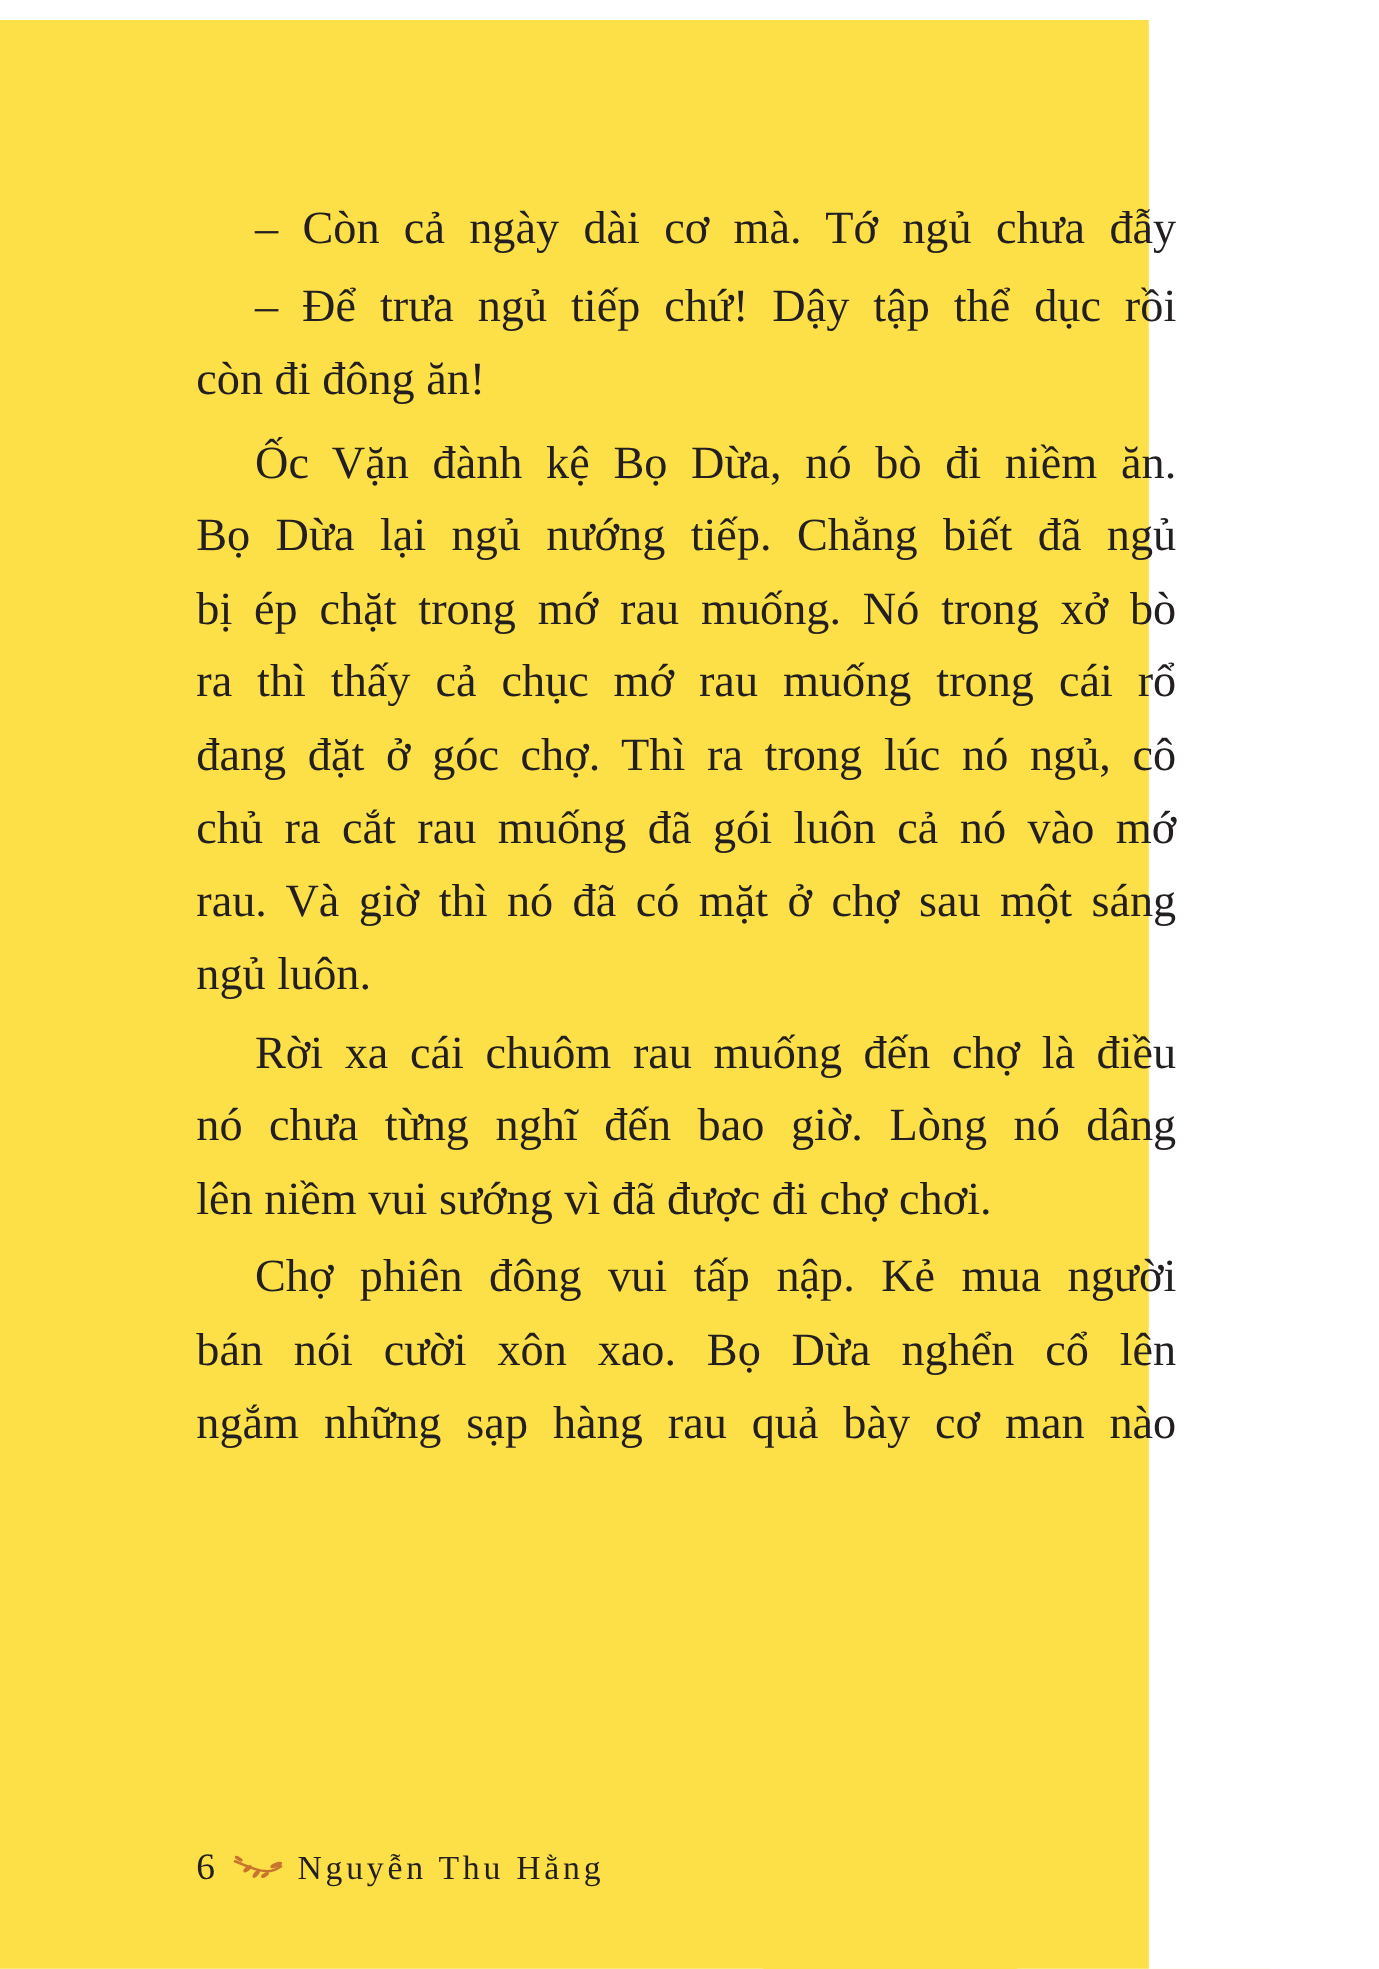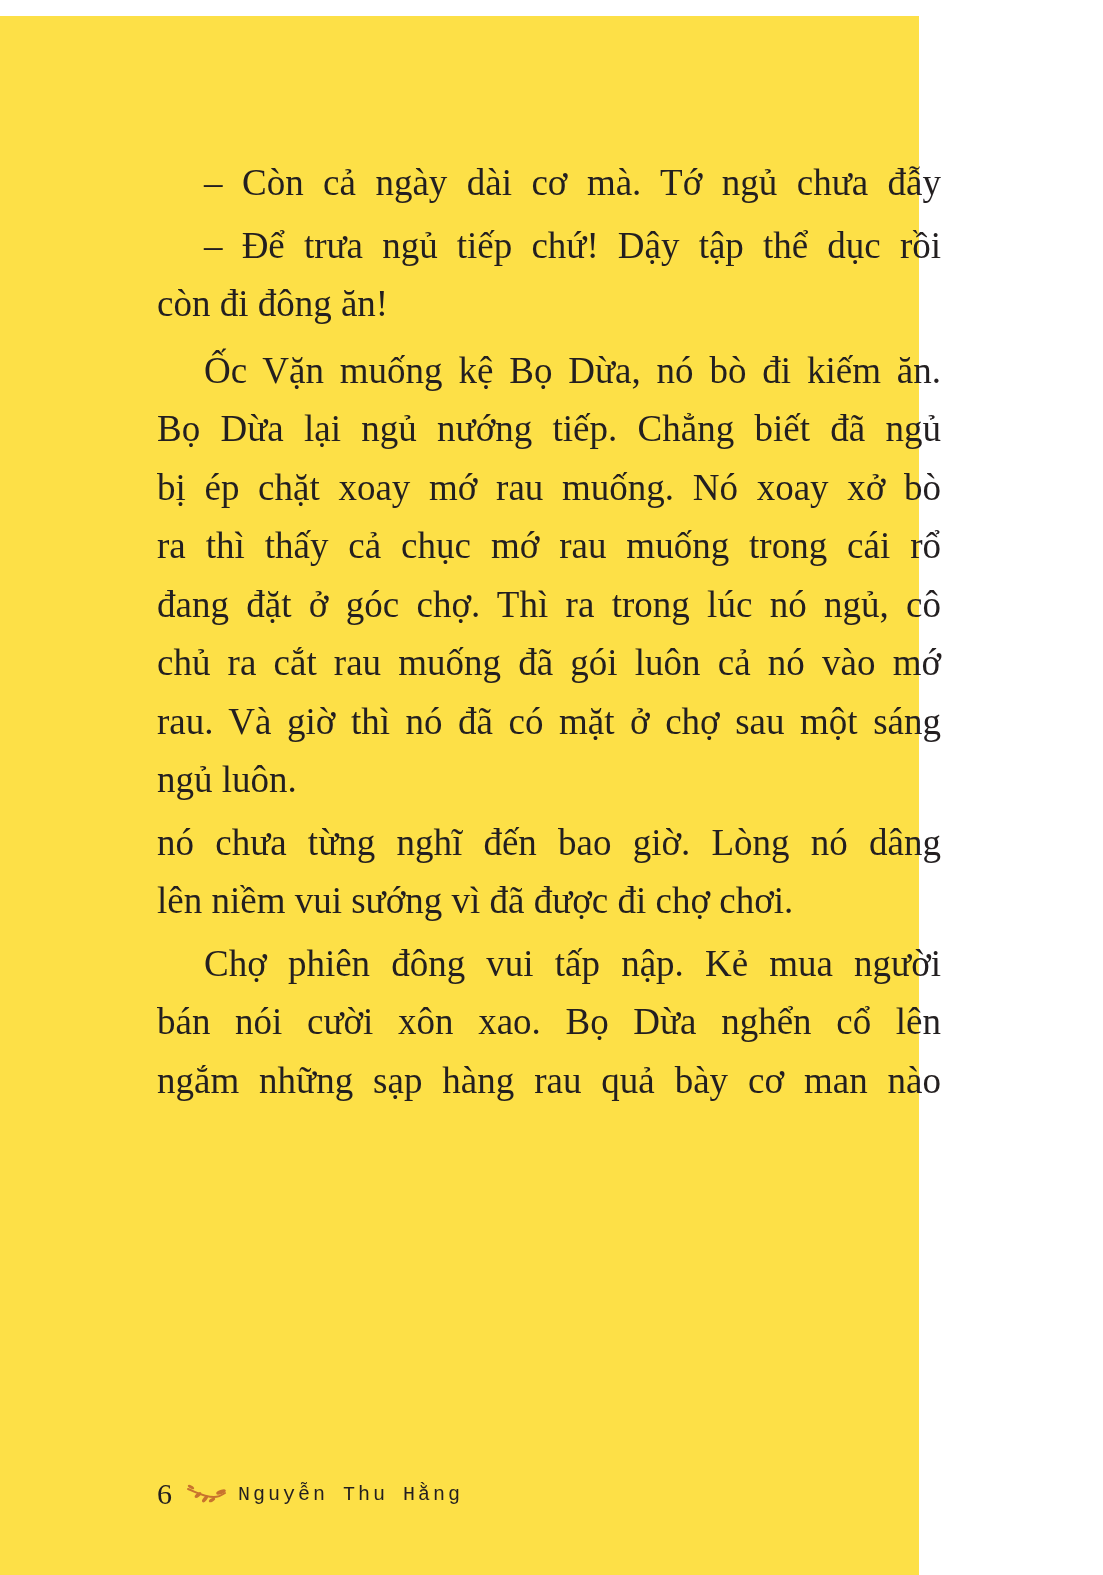--- a/index.html
+++ b/index.html
@@ -53,23 +53,22 @@
       font-size: 30px;
       margin-right: 14px;
     }
     .ornament {
       width: 40px;
       height: 22px;
       margin-right: 12px;
       display: inline-block;
     }
     .author {
-      font-size: 20px;
+      font-size: 27px;
       letter-spacing: 3px;
-      font-family: Liberation Mono, monospace;
     }
   </style>
 </head>
 <body>
 
 <div class="page">
   <div class="text-block">
 
     <div class="para-wrap">
       <span class="line first">– Còn cả ngày dài cơ mà. Tớ ngủ chưa đẫy</span>
@@ -78,32 +77,33 @@
 
     <div class="para-wrap">
       <span class="line first">– Để trưa ngủ tiếp chứ! Dậy tập thể dục rồi</span>
       <span class="line last">còn đi đông ăn!</span>
     </div>
     <div class="gap"></div>
 
     <div class="gap"></div>
 
     <div class="para-wrap">
-      <span class="line first">Ốc Vặn muống kệ Bọ Dừa, nó bò đi kiếm ăn.</span>
+      <span class="line first">Ốc Vặn đành kệ Bọ Dừa, nó bò đi niềm ăn.</span>
       <span class="line">Bọ Dừa lại ngủ nướng tiếp. Chẳng biết đã ngủ</span>
-      <span class="line">bị ép chặt xoay mớ rau muống. Nó xoay xở bò</span>
+      <span class="line">bị ép chặt trong mớ rau muống. Nó trong xở bò</span>
       <span class="line">ra thì thấy cả chục mớ rau muống trong cái rổ</span>
       <span class="line">đang đặt ở góc chợ. Thì ra trong lúc nó ngủ, cô</span>
       <span class="line">chủ ra cắt rau muống đã gói luôn cả nó vào mớ</span>
       <span class="line">rau. Và giờ thì nó đã có mặt ở chợ sau một sáng</span>
       <span class="line last">ngủ luôn.</span>
     </div>
     <div class="gap"></div>
 
     <div class="para-wrap">
+      <span class="line first">Rời xa cái chuôm rau muống đến chợ là điều</span>
       <span class="line">nó chưa từng nghĩ đến bao giờ. Lòng nó dâng</span>
       <span class="line last">lên niềm vui sướng vì đã được đi chợ chơi.</span>
     </div>
     <div class="gap"></div>
 
     <div class="para-wrap">
       <span class="line first">Chợ phiên đông vui tấp nập. Kẻ mua người</span>
       <span class="line">bán nói cười xôn xao. Bọ Dừa nghển cổ lên</span>
       <span class="line">ngắm những sạp hàng rau quả bày cơ man nào</span>
     </div>

